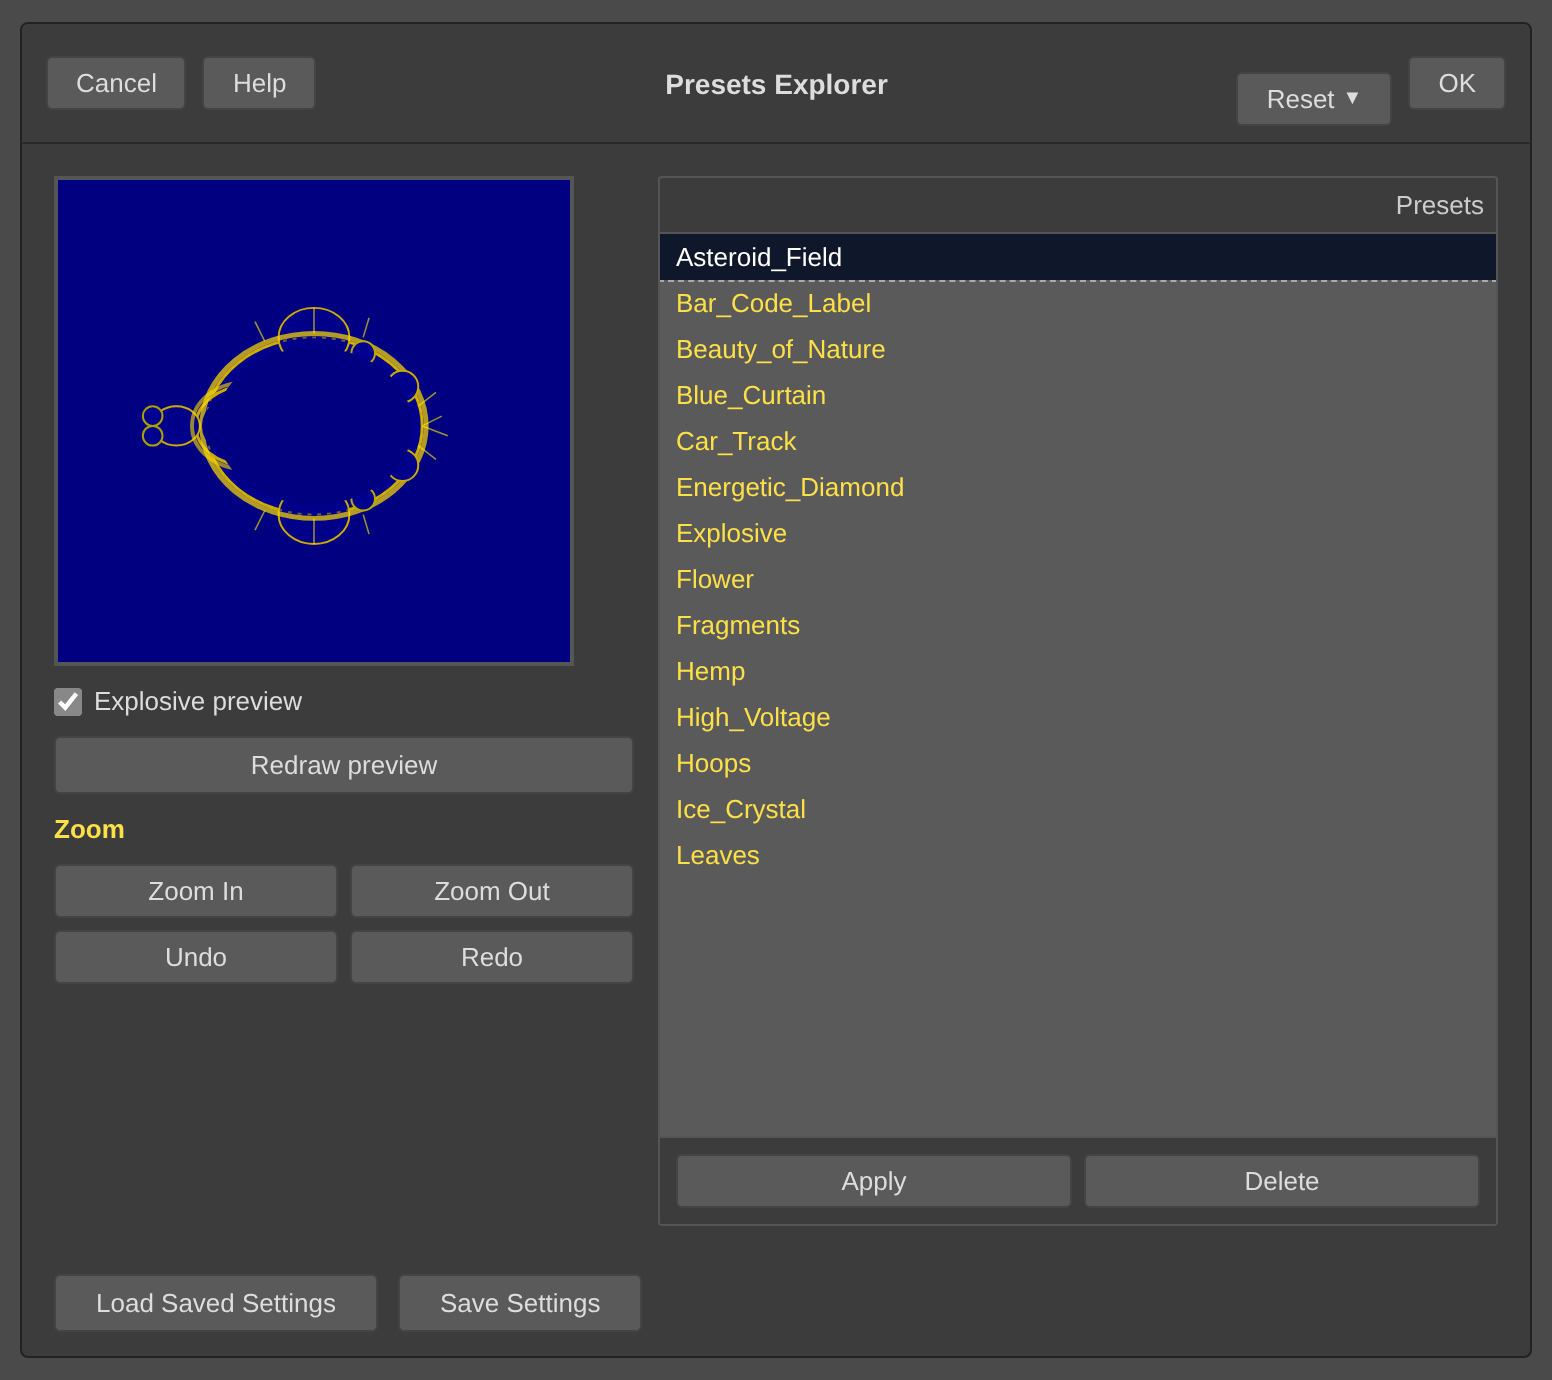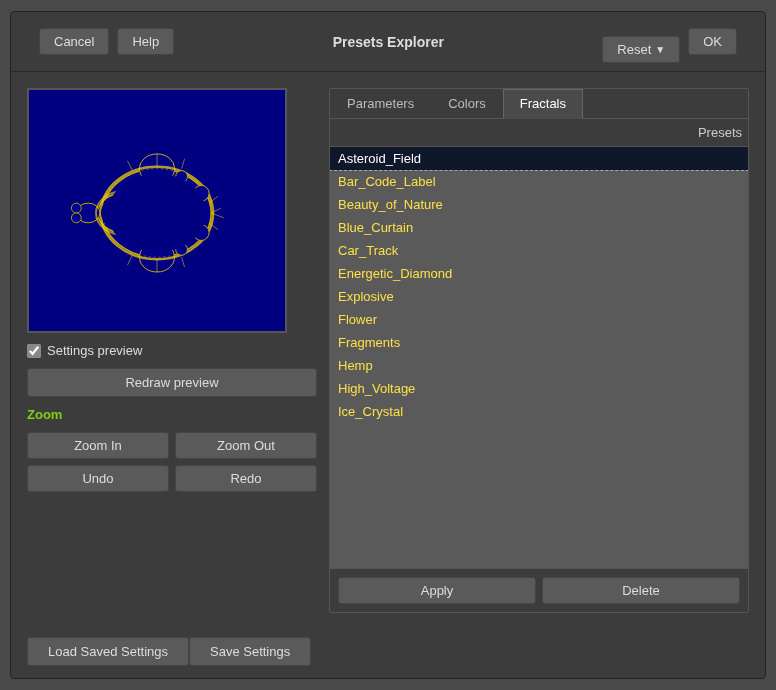--- a/index.html
+++ b/index.html
@@ -20,21 +20,21 @@
       height: 668px;
       display: flex;
       flex-direction: column;
       border-radius: 4px;
       overflow: hidden;
     }
     .titlebar {
       background: #3c3c3c;
       display: flex;
       align-items: center;
-      padding: 8px 28px;
+      padding: 8px 12px;
       gap: 8px;
       border-bottom: 1px solid #2a2a2a;
     }
     .titlebar-title {
       flex: 1;
       text-align: center;
       color: #ddd;
       font-size: 14px;
       font-weight: 600;
     }
@@ -92,21 +92,21 @@
       accent-color: #888;
       width: 14px;
       height: 14px;
     }
     .redraw-btn {
       width: 100%;
       padding: 6px;
       text-align: center;
     }
     .zoom-label {
-      color: #84cc16;
+      color: #fde047;
       font-size: 13px;
       font-weight: 600;
     }
     .zoom-grid {
       display: grid;
       grid-template-columns: 1fr 1fr;
       gap: 6px;
     }
     .zoom-grid .btn {
       text-align: center;
@@ -172,20 +172,21 @@
       border-top: 1px solid #555;
       background: #3c3c3c;
     }
     .presets-buttons .btn {
       flex: 1;
       text-align: center;
     }
     .footer {
       display: flex;
       padding: 8px 16px 12px;
+      gap: 10px;
       justify-content: flex-start;
     }
     .footer .btn {
       padding: 6px 20px;
     }
     .chevron {
       font-size: 10px;
     }
   </style>
 </head>
@@ -243,58 +244,55 @@
             <line x1="105" y1="168" x2="100" y2="178"></line>
           </g>
 
           <ellipse cx="130" cy="125" rx="50" ry="40" fill="#000080"></ellipse>
           <ellipse cx="95" cy="125" rx="22" ry="17" fill="#000080"></ellipse>
         </svg>
       </div>
 
       <div class="realtime-row">
         <input type="checkbox" class="checkbox" checked="" style="">
-        <label>Settings preview</label>
+        <label>Explosive preview</label>
       </div>
 
       <button class="btn redraw-btn">Redraw preview</button>
 
       <span class="zoom-label">Zoom</span>
 
       <div class="zoom-grid">
         <button class="btn">Zoom In</button>
         <button class="btn">Zoom Out</button>
         <button class="btn">Undo</button>
         <button class="btn">Redo</button>
       </div>
     </div>
 
     <div class="right-panel">
 
-      <div class="tabs">
-        <div class="tab">Parameters</div>
-        <div class="tab">Colors</div>
-        <div class="tab active">Fractals</div>
-      </div>
 
       <div class="presets-header">Presets</div>
 
       <div class="presets-list" id="presets-list">
       <div class="preset-item selected">Asteroid_Field</div>
           <div class="preset-item">Bar_Code_Label</div>
           <div class="preset-item">Beauty_of_Nature</div>
           <div class="preset-item">Blue_Curtain</div>
           <div class="preset-item">Car_Track</div>
           <div class="preset-item">Energetic_Diamond</div>
           <div class="preset-item">Explosive</div>
           <div class="preset-item">Flower</div>
           <div class="preset-item">Fragments</div>
           <div class="preset-item">Hemp</div>
           <div class="preset-item">High_Voltage</div>
+          <div class="preset-item">Hoops</div>
           <div class="preset-item">Ice_Crystal</div>
+          <div class="preset-item">Leaves</div>
         </div>
 
       <div class="presets-buttons">
         <button class="btn">Apply</button>
         <button class="btn">Delete</button>
       </div>
     </div>
   </div>
 
   <div class="footer">

